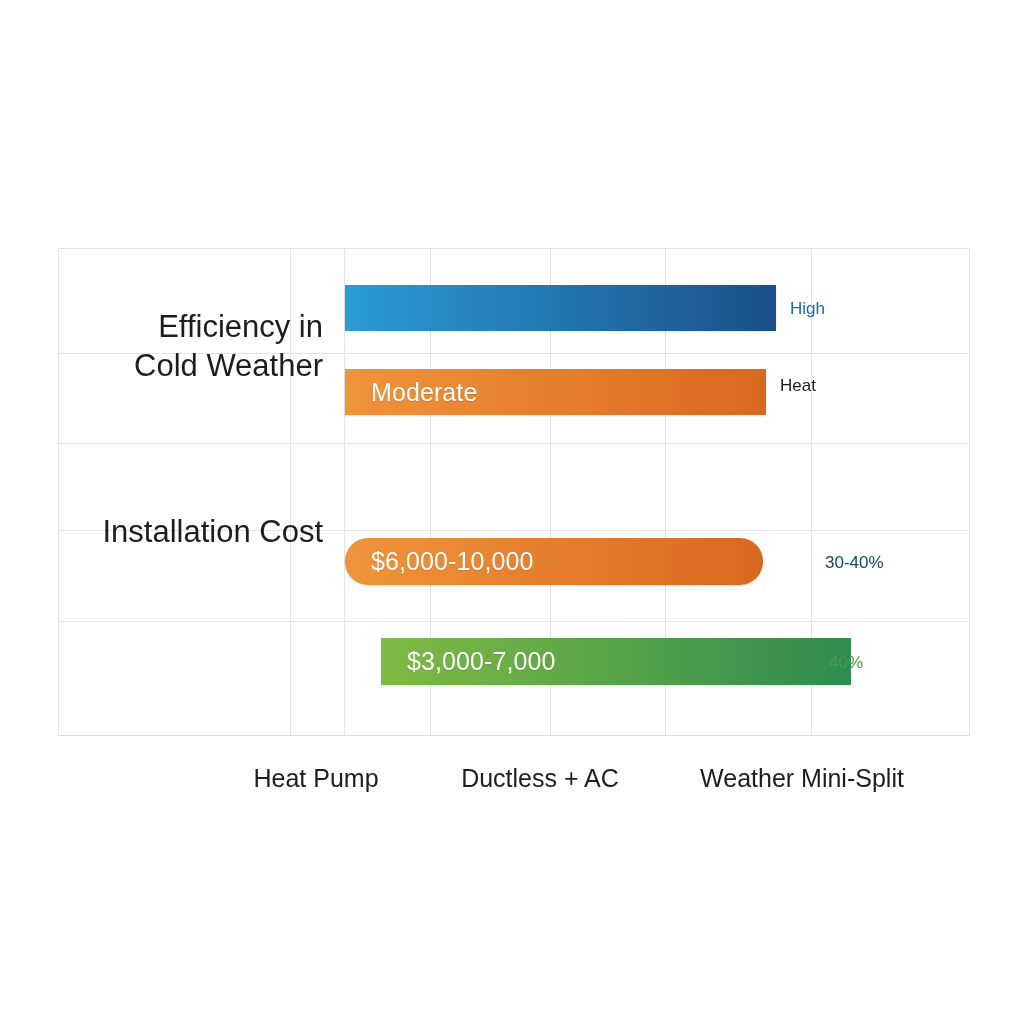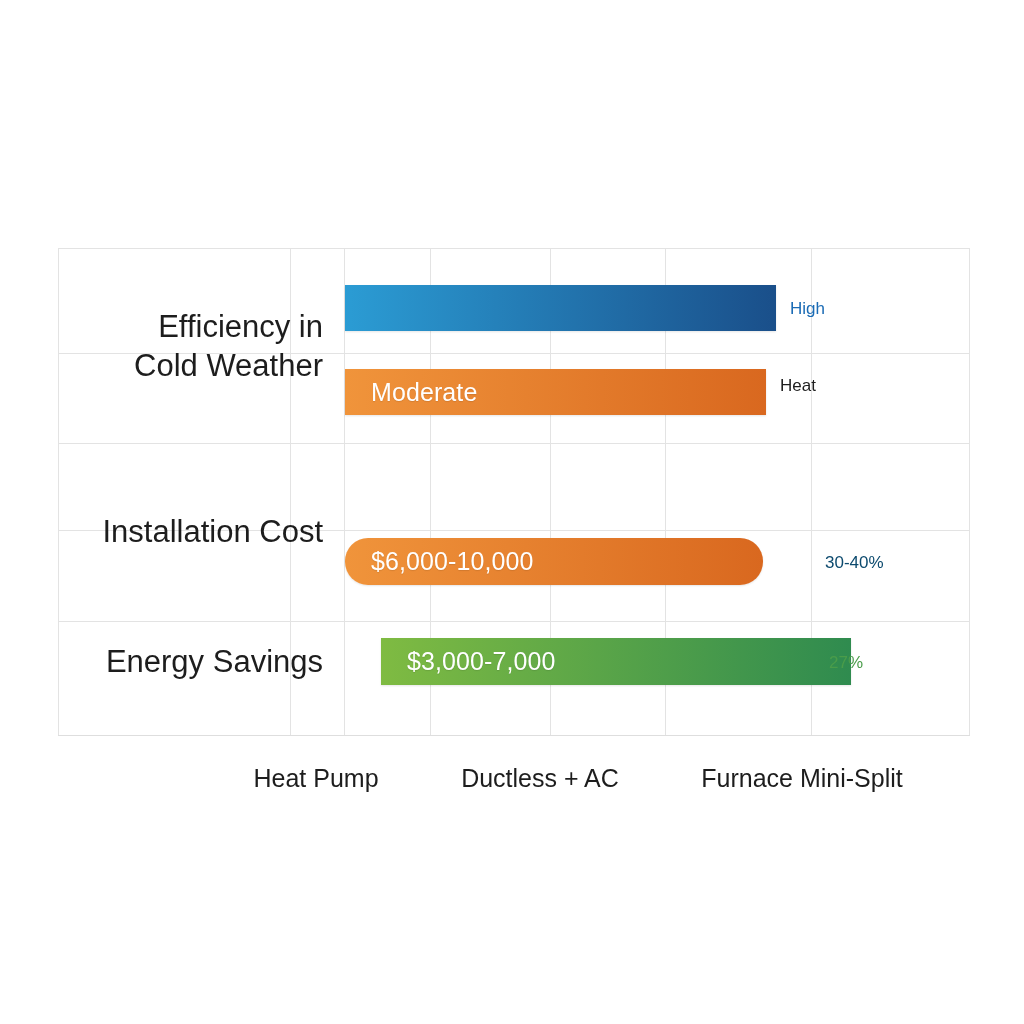--- a/index.html
+++ b/index.html
@@ -148,30 +148,29 @@
           <span class="bar-inner-label">Moderate</span>
         </div>
         <div class="bar-outer-label" style="left: 722px; top: 137px; color: rgb(29, 29, 29);">Heat</div>
         <div class="bar" style="left: 287px; top: 290px; width: 418px; height: 47px; background: linear-gradient(to right, rgb(240, 148, 59), rgb(217, 104, 31)); border-radius: 23px;">
           <span class="bar-inner-label">$6,000-10,000</span>
         </div>
         <div class="bar-outer-label" style="left: 719px; top: 313.5px; color: #0c4a6e; margin-left: 48px;">30-40%</div>
         <div class="bar" style="left: 287px; top: 390px; width: 470px; height: 47px; background: linear-gradient(to right, rgb(127, 187, 66), rgb(47, 139, 79)); margin-left: 36px;">
           <span class="bar-inner-label">$3,000-7,000</span>
         </div>
-        <div class="bar-outer-label" style="left: 771px; top: 413.5px; color: rgb(74, 156, 74);">27%</div>
+        <div class="bar-outer-label" style="left: 771px; top: 413.5px; color: rgb(74, 156, 74);">40%</div>
       </div>
   </div>
 
   <div class="row-labels-layer" id="row-labels-layer">
       <div class="row-label" style="top: 98.5px;">Efficiency in
 Cold Weather</div>
       <div class="row-label" style="top: 284px;">Installation Cost</div>
-      <div class="row-label" style="top: 413.5px;">Energy Savings</div>
     </div>
 
   <div id="xticks-layer">
       <div class="xtick" style="left: 316px;">Heat Pump</div>
       <div class="xtick" style="left: 540px;">Ductless + AC</div>
-      <div class="xtick" style="left: 802px;">Furnace Mini-Split</div>
+      <div class="xtick" style="left: 802px;">Weather Mini-Split</div>
     </div>
 
 </div>
 
 </body></html>

